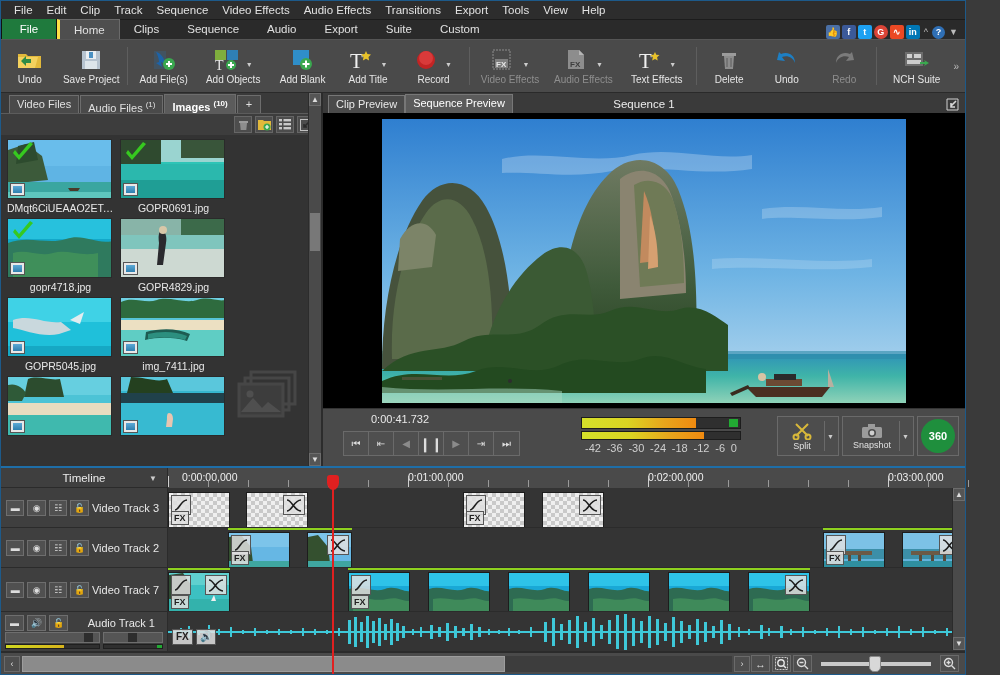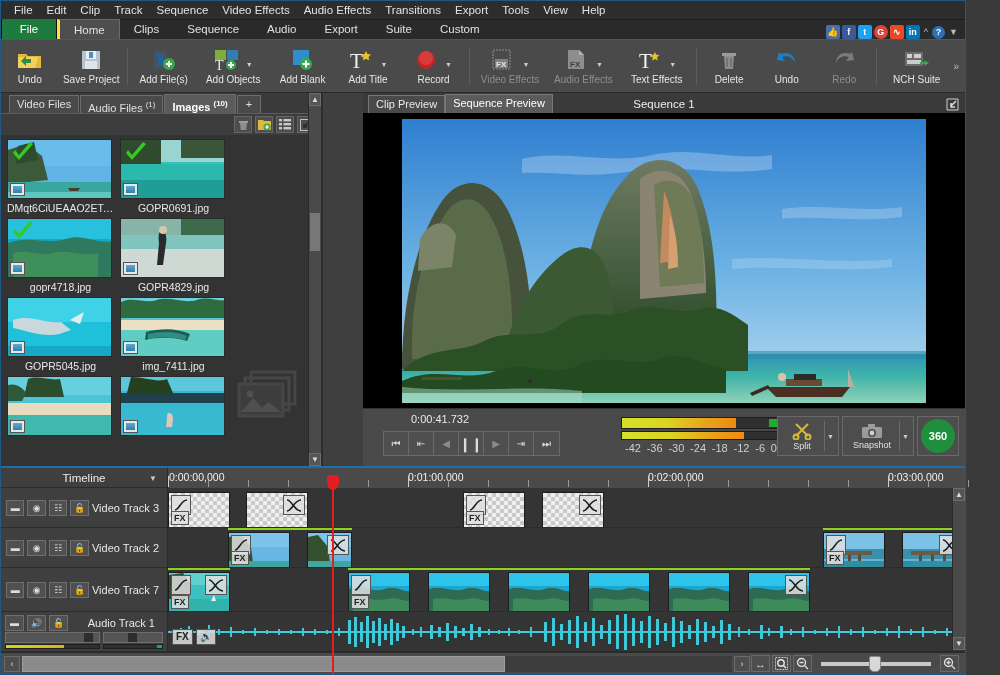--- a/index.html
+++ b/index.html
@@ -75,21 +75,21 @@
   .filebadge i{ position:absolute; inset:2px; background:linear-gradient(#5ca9d6,#2f7fae); display:block;}
   .binscroll{ position:absolute; right:0; top:0; bottom:0; width:13px; background:#4a4a4a;
               border-left:1px solid #2c2c2c;}
   .binscroll .up,.binscroll .dn{ height:13px; background:#555; border:1px solid #6c6c6c;
         display:flex;align-items:center;justify-content:center;font-size:8px;color:#ddd;}
   .binscroll .dn{ position:absolute; bottom:0; left:0; right:0;}
   .binscroll .thumbbar{ position:absolute; left:1px; right:1px; top:120px; height:38px; background:#787878;}
   .binwm{ position:absolute; right:22px; bottom:44px; opacity:.28; }
 
   
-  .preview{ flex:1; background:#3a3a3a; display:flex; flex-direction:column; min-width:0;margin-left:40px;}
+  .preview{ flex:1; background:#3a3a3a; display:flex; flex-direction:column; min-width:0;}
   .prevtabs{ height:20px; display:flex; align-items:flex-end; padding-left:5px; position:relative;}
   .ptab{ background:#4a4a4a; border:1px solid #777; border-bottom:none; padding:2px 7px; font-size:11px;
          color:#e8e8e8; height:18px; line-height:13px;}
   .ptab.active{ background:#5b5b5b; color:#fff; height:19px;}
   .seqtitle{ position:absolute; left:0; right:0; text-align:center; font-size:11.5px; color:#ececec;
              bottom:3px; pointer-events:none;}
   .popout{ margin-left:auto; margin-right:6px; margin-bottom:2px; }
   .screen{ flex:1; background:#000; display:flex; align-items:center; justify-content:center;
            position:relative; overflow:hidden;}
   .video{ width:524px; height:284px; position:relative; overflow:hidden; }
@@ -743,21 +743,21 @@
   </div>
 
   <div class="timeline">
 
     <div class="tlhead">
       <div class="tllabel">
         <span>Timeline</span>
         <span class="cv">▼</span>
       </div>
       <div class="ruler">
-        <div class="rlab" style="left:1px">0:00:00,000</div>
+        <div class="rlab" style="left:14px">0:00:00,000</div>
         <div class="rlab" style="left:240px">0:01:00.000</div>
         <div class="rlab" style="left:480px">0:02:00.000</div>
         <div class="rlab" style="left:720px">0:03:00.000</div>
         <div class="rtickmaj" style="left:0"></div>
         <div class="rtick" style="left:40px"></div>
           <div class="rtick" style="left:80px"></div>
         <div class="rtick" style="left:120px"></div>
           <div class="rtick" style="left:160px"></div>
         <div class="rtick" style="left:200px"></div>
         <div class="rtickmaj" style="left:240px"></div>

